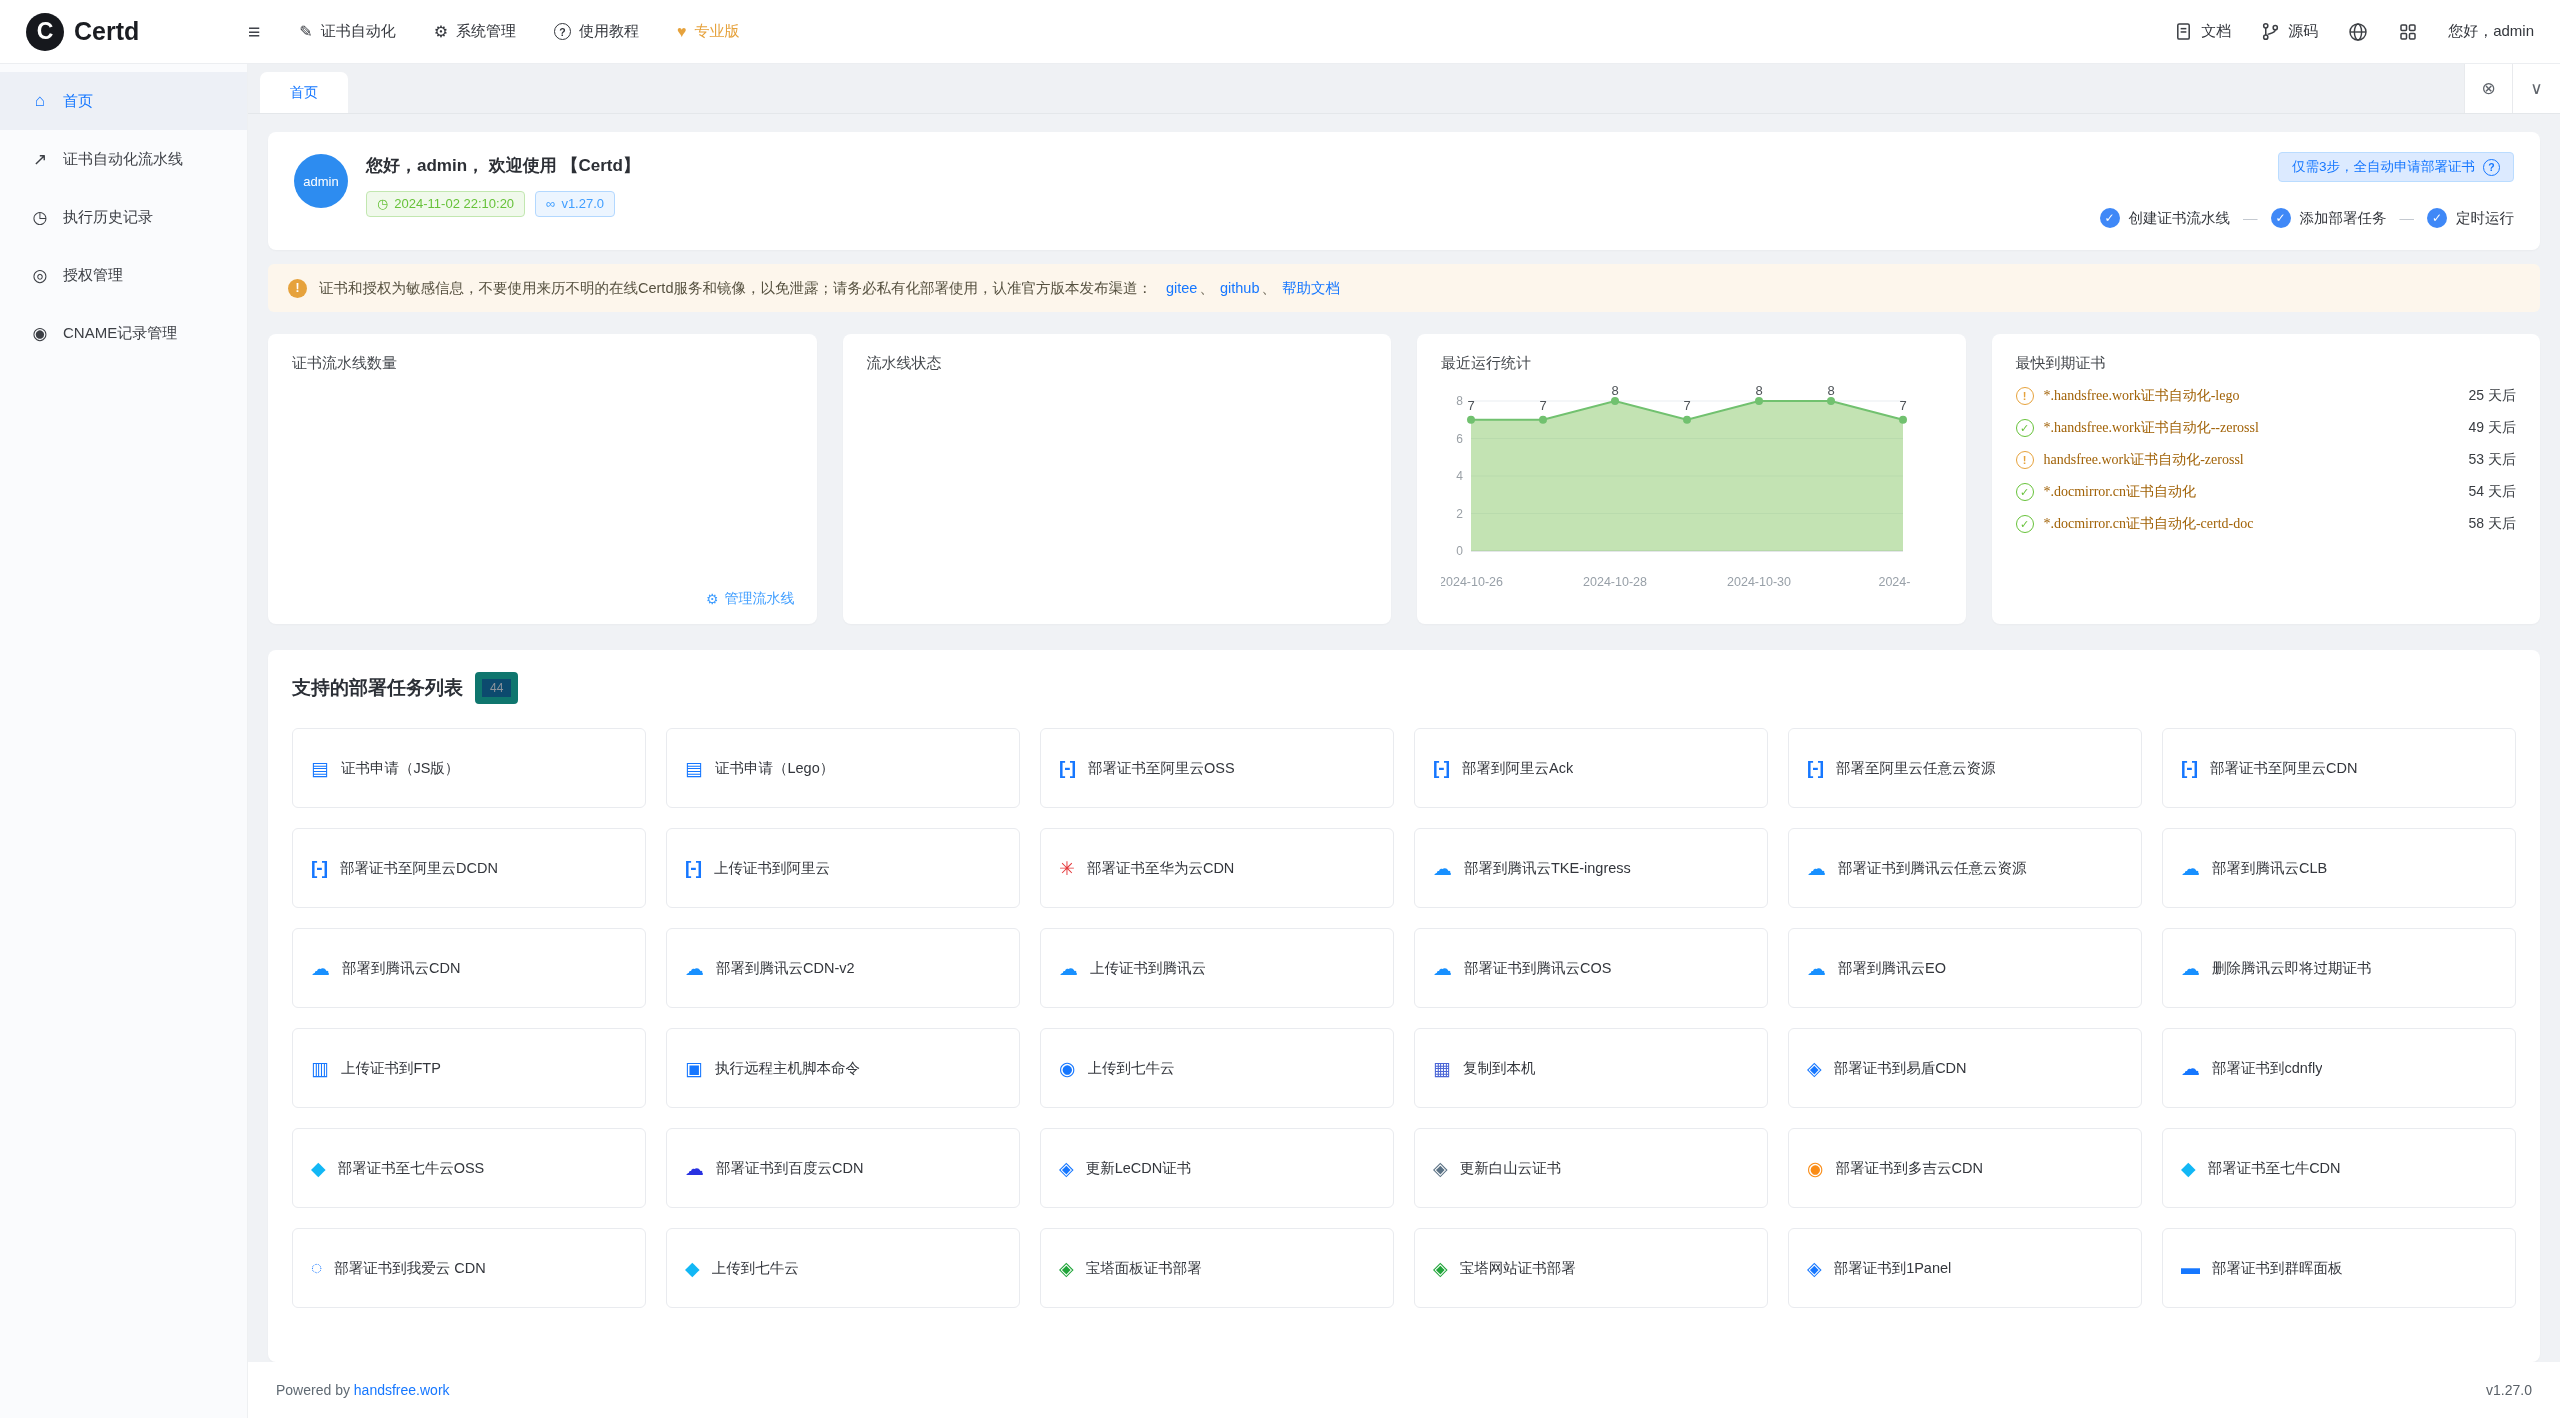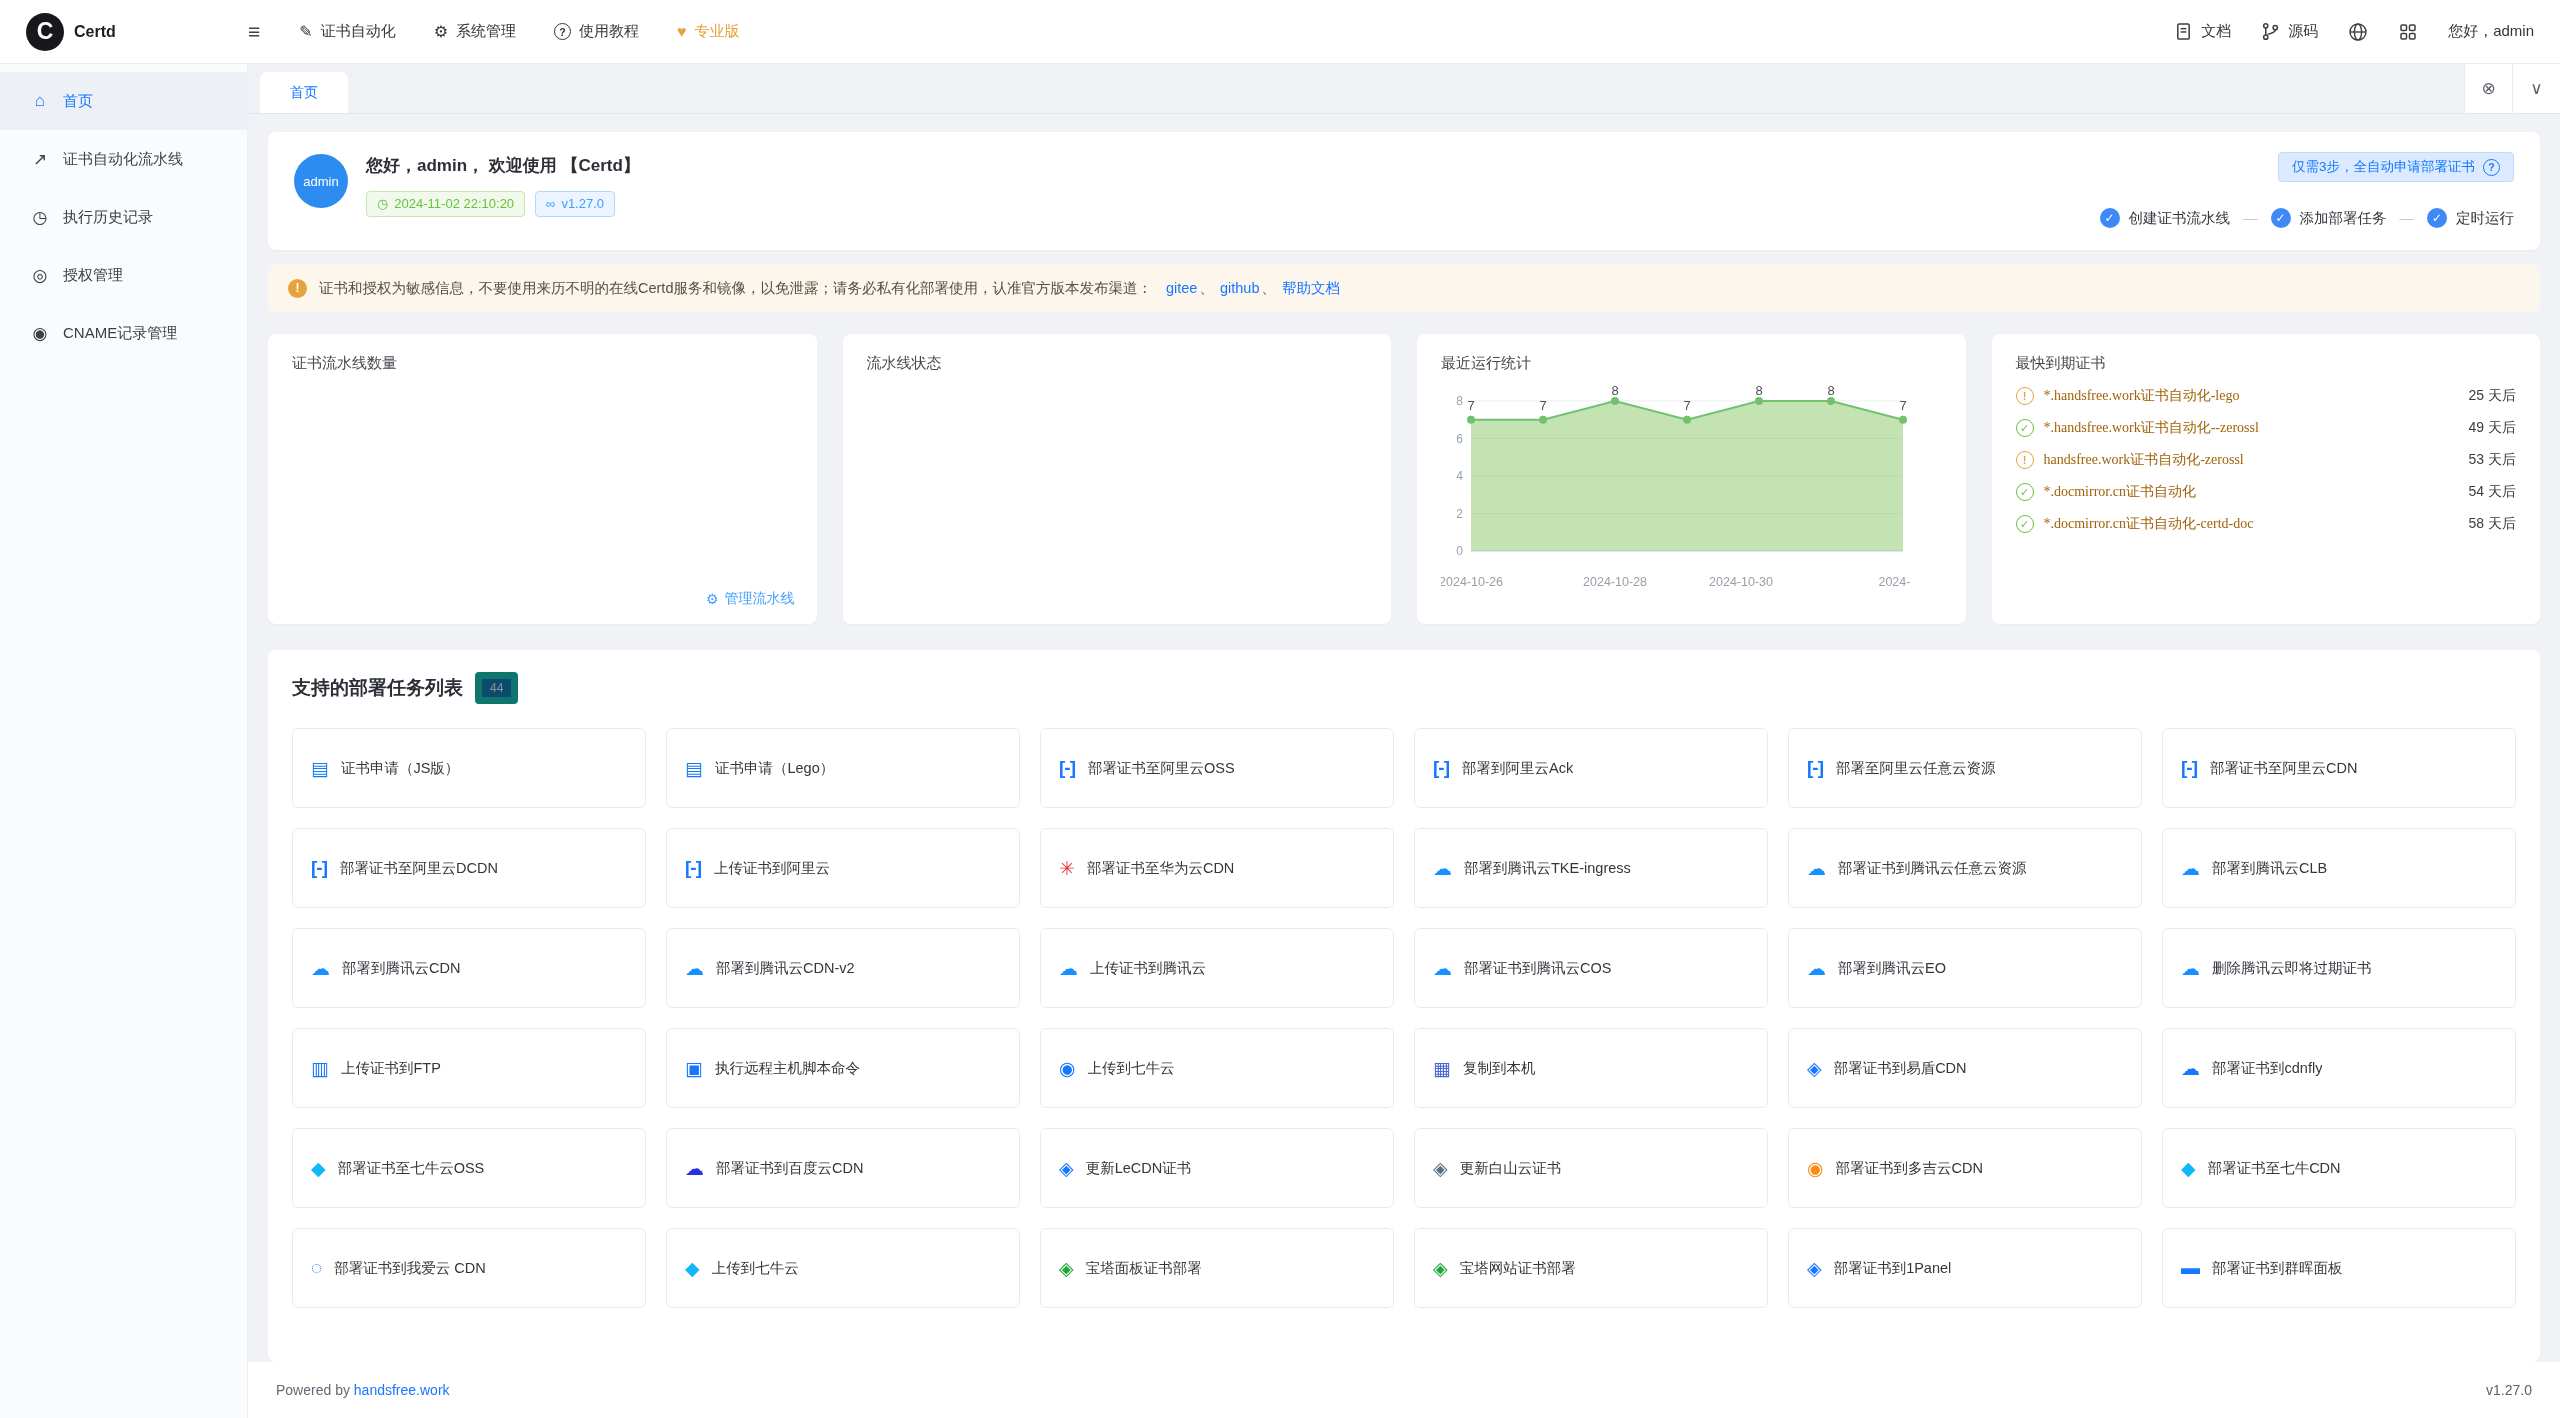--- a/index.html
+++ b/index.html
@@ -5,21 +5,21 @@
   * { box-sizing: border-box; margin: 0; padding: 0; }
   html,body { width:2560px; height:1418px; overflow:hidden;
     font-family:"Liberation Sans","DejaVu Sans",sans-serif; background:#f0f2f5; color:#333; }
 
   
   .topbar { height:64px; background:#fff; display:flex; align-items:center;
     padding:0 26px; border-bottom:1px solid #eceef1; position:relative; z-index:3; }
   .brand { display:flex; align-items:center; gap:10px; width:222px; }
   .logo { width:38px; height:38px; border-radius:50%; background:#16181d; color:#fff;
     display:flex; align-items:center; justify-content:center; font-weight:bold; font-size:23px; }
-  .brand-name { font-weight:700; font-size:16px; color:#1b1d22;text-align:center; }
+  .brand-name { font-weight:700; font-size:25px; color:#1b1d22;text-align:center; }
   .collapse { font-size:21px; color:#40434a; margin-right:20px; cursor:pointer; }
   .top-nav { display:flex; align-items:stretch; }
   .nav-item { display:flex; align-items:center; gap:8px; padding:0 19px; height:64px;
     font-size:15px; color:#33363c; cursor:pointer; }
   .nav-item.pro { color:#e6a23c; }
   .nav-ic { font-size:16px; }
   .circle-ic { width:17px; height:17px; border:1.4px solid currentColor; border-radius:50%;
     display:inline-flex; align-items:center; justify-content:center; font-size:10.5px; font-weight:bold; flex:none; }
   .top-right { margin-left:auto; display:flex; align-items:center; gap:30px; font-size:15px; color:#33363c; }
   .tr-item { display:flex; align-items:center; gap:8px; cursor:pointer; }
@@ -320,21 +320,21 @@
                 <circle cx="318" cy="20" r="4" fill="#71c16f"></circle>
                 <text x="318" y="14" class="pt-label">8</text>
                 <circle cx="390" cy="20" r="4" fill="#71c16f"></circle>
                 <text x="390" y="14" class="pt-label">8</text>
                 <circle cx="462" cy="38.75" r="4" fill="#71c16f"></circle>
                 <text x="462" y="28.75" class="pt-label">7</text>
               </svg>
             <div class="xlabels">
               <span style="left:30px">2024-10-26</span>
               <span style="left:174px">2024-10-28</span>
-              <span style="left:300px">2024-10-30</span>
+              <span style="left:318px">2024-10-30</span>
               <span style="left:462px">2024-11-</span>
             </div>
           </div>
         </div>
 
         <div class="card stat-card">
           <div class="stat-title">最快到期证书</div>
           <div class="exp-list">
 
               <div class="exp-row">

